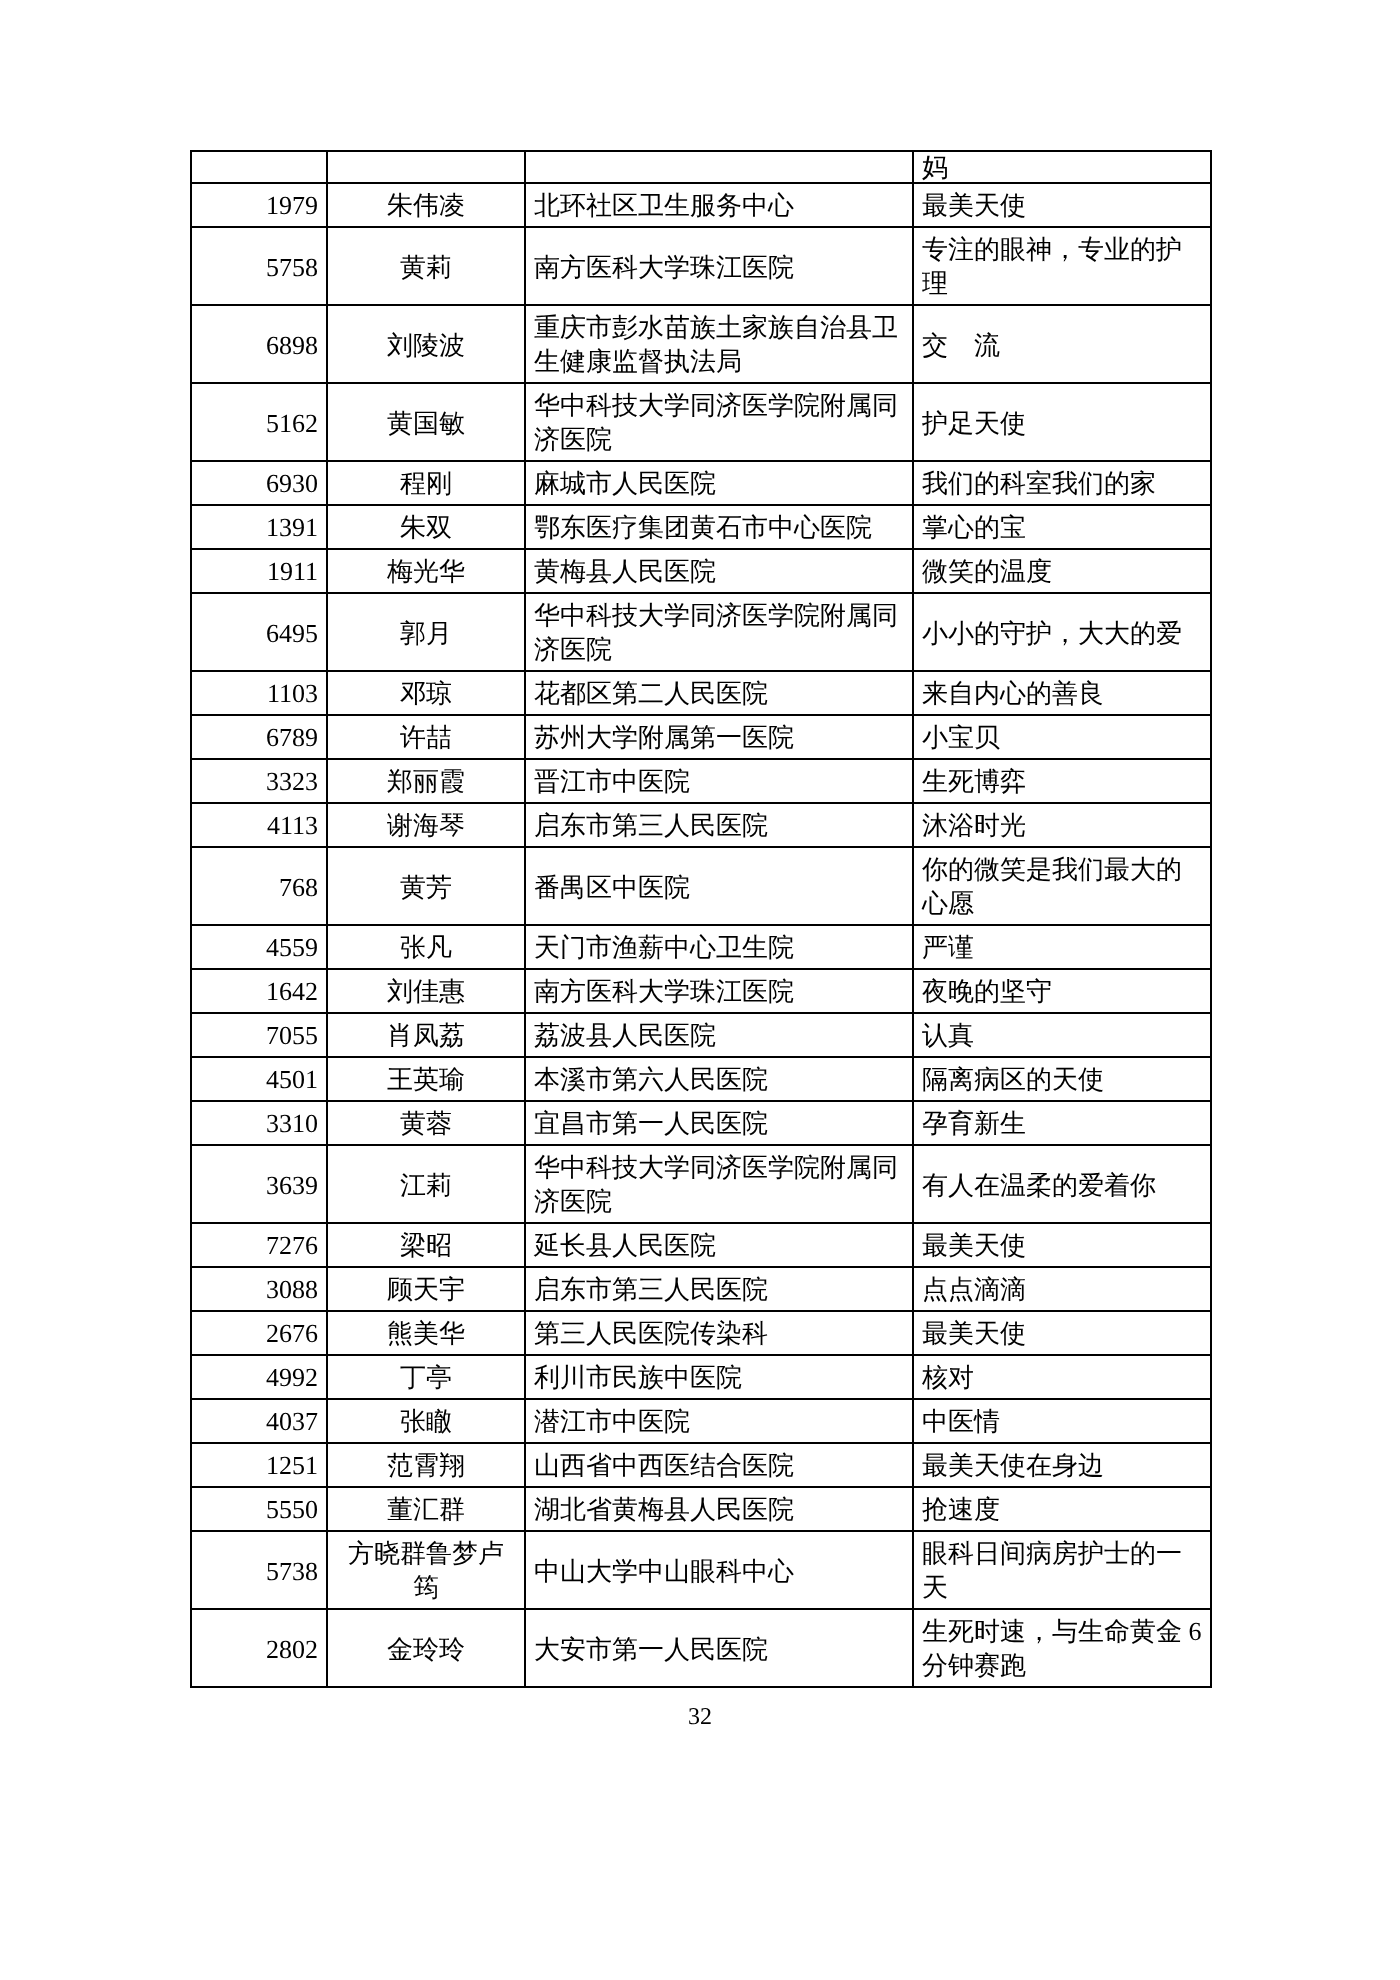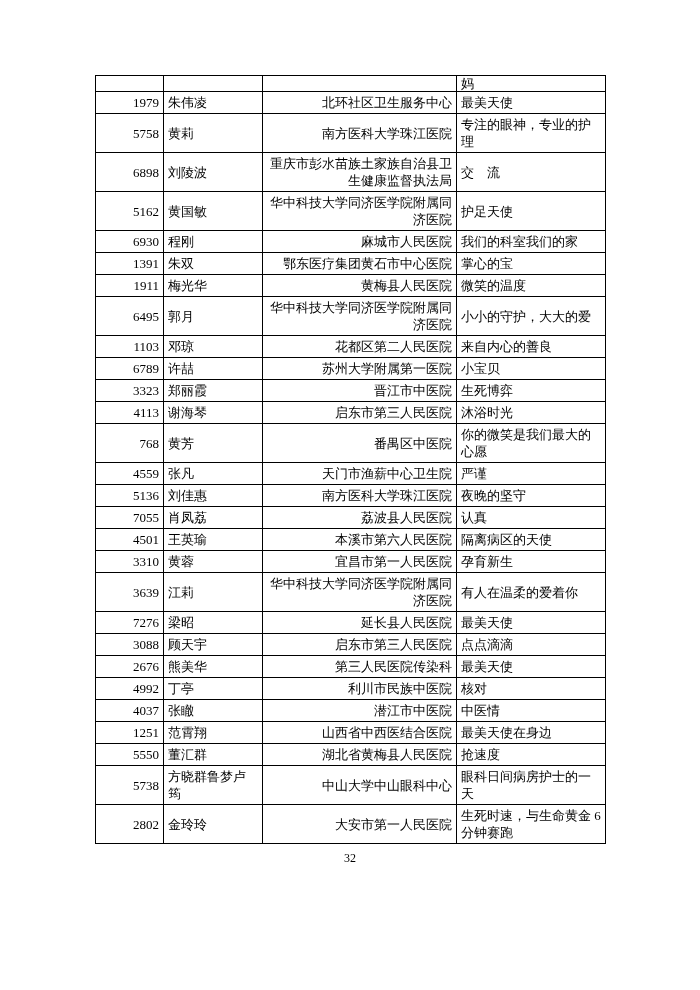--- a/index.html
+++ b/index.html
@@ -32,22 +32,22 @@
     line-height: 17px;
     padding: 2px 4px;
     vertical-align: middle;
     overflow-wrap: break-word;
     word-break: normal;
   }
   tr.entry-row { height: 22px; }
   tr.entry-row.partial { height: 15px; }
   tr.entry-row.partial td { line-height: 13px; padding-top: 1px; padding-bottom: 1px; }
   td.c-id   { text-align: right; }
-  td.c-name { padding-left: 1px; padding-right: 1px; }
-  td.c-hosp { text-align: right; padding-right: 14px; }
+  td.c-name { text-align: center; padding-left: 1px; padding-right: 1px; }
+  td.c-hosp { text-align: left; padding-right: 14px; }
   td.c-slog { text-align: left; padding-right: 7px; }
   .page-number {
     width: 700px;
     text-align: center;
     margin-top: 7px;
     font-size: 12px;
   }
 </style>
 </head>
 <body>
@@ -146,21 +146,21 @@
           <td class="c-hosp">番禺区中医院</td>
           <td class="c-slog">你的微笑是我们最大的心愿</td>
         </tr>
         <tr class="entry-row">
           <td class="c-id">4559</td>
           <td class="c-name">张凡</td>
           <td class="c-hosp">天门市渔薪中心卫生院</td>
           <td class="c-slog">严谨</td>
         </tr>
         <tr class="entry-row">
-          <td class="c-id">5136</td>
+          <td class="c-id">1642</td>
           <td class="c-name">刘佳惠</td>
           <td class="c-hosp">南方医科大学珠江医院</td>
           <td class="c-slog">夜晚的坚守</td>
         </tr>
         <tr class="entry-row">
           <td class="c-id">7055</td>
           <td class="c-name">肖凤荔</td>
           <td class="c-hosp">荔波县人民医院</td>
           <td class="c-slog">认真</td>
         </tr>

